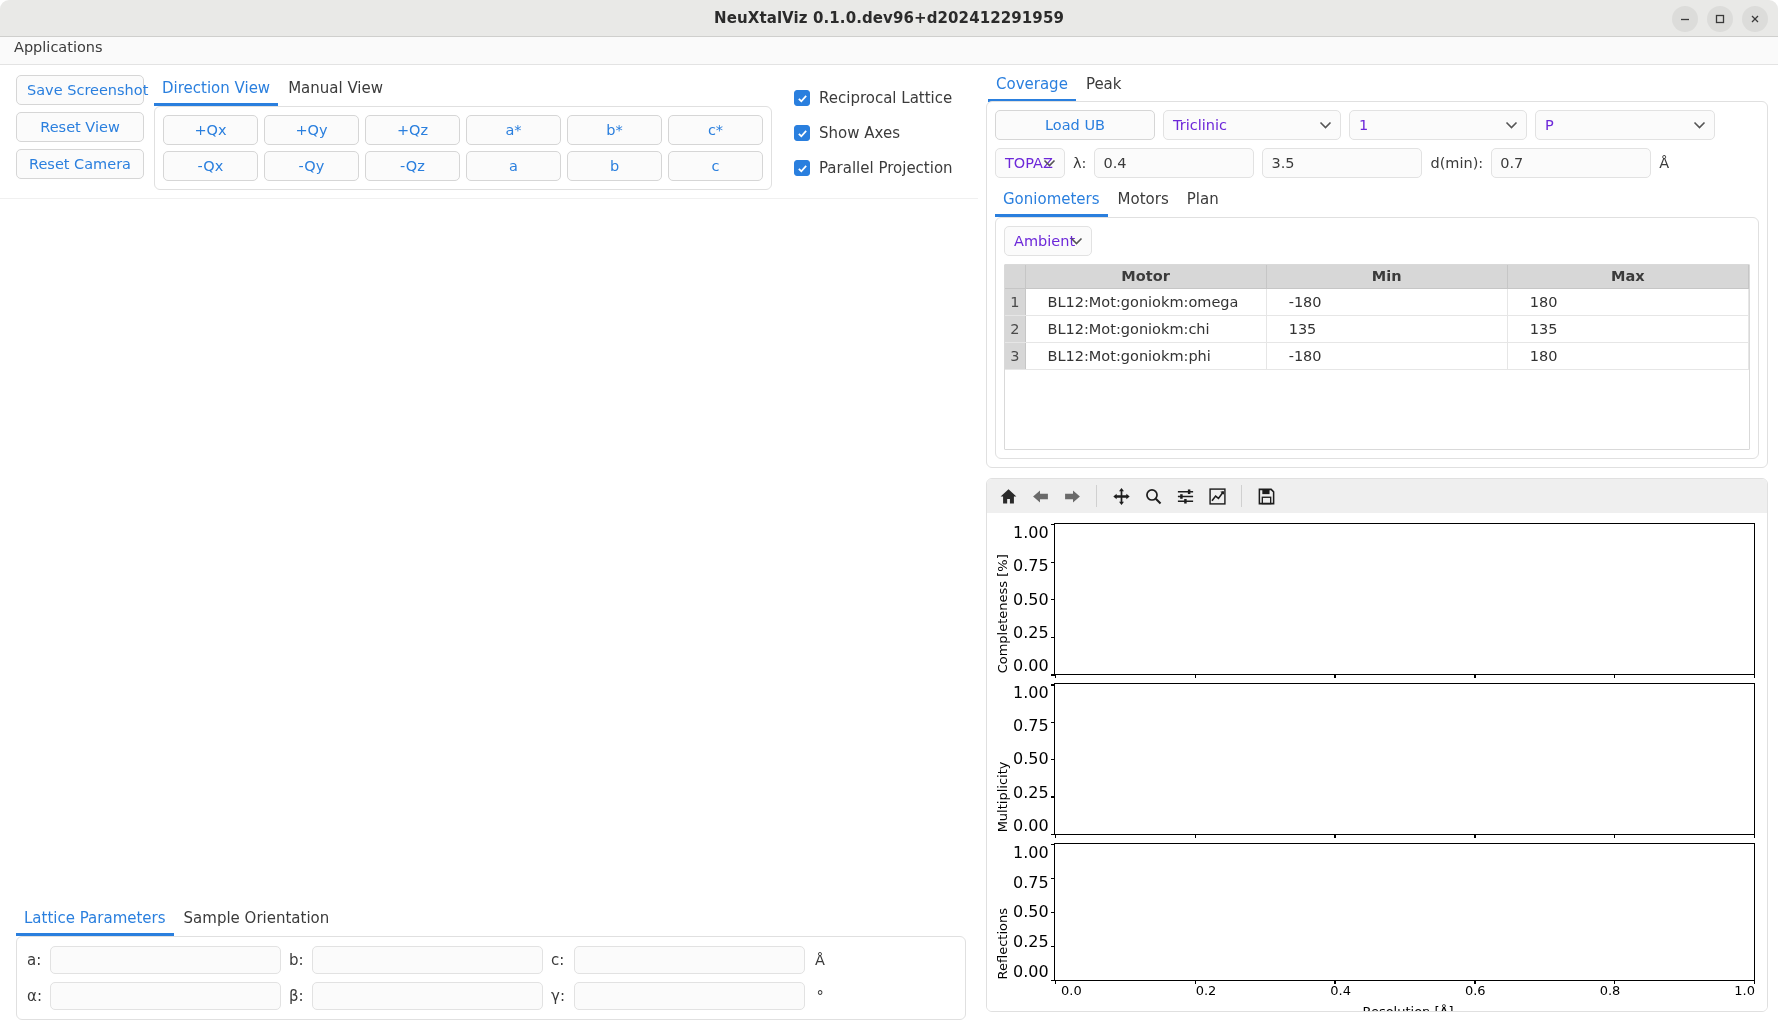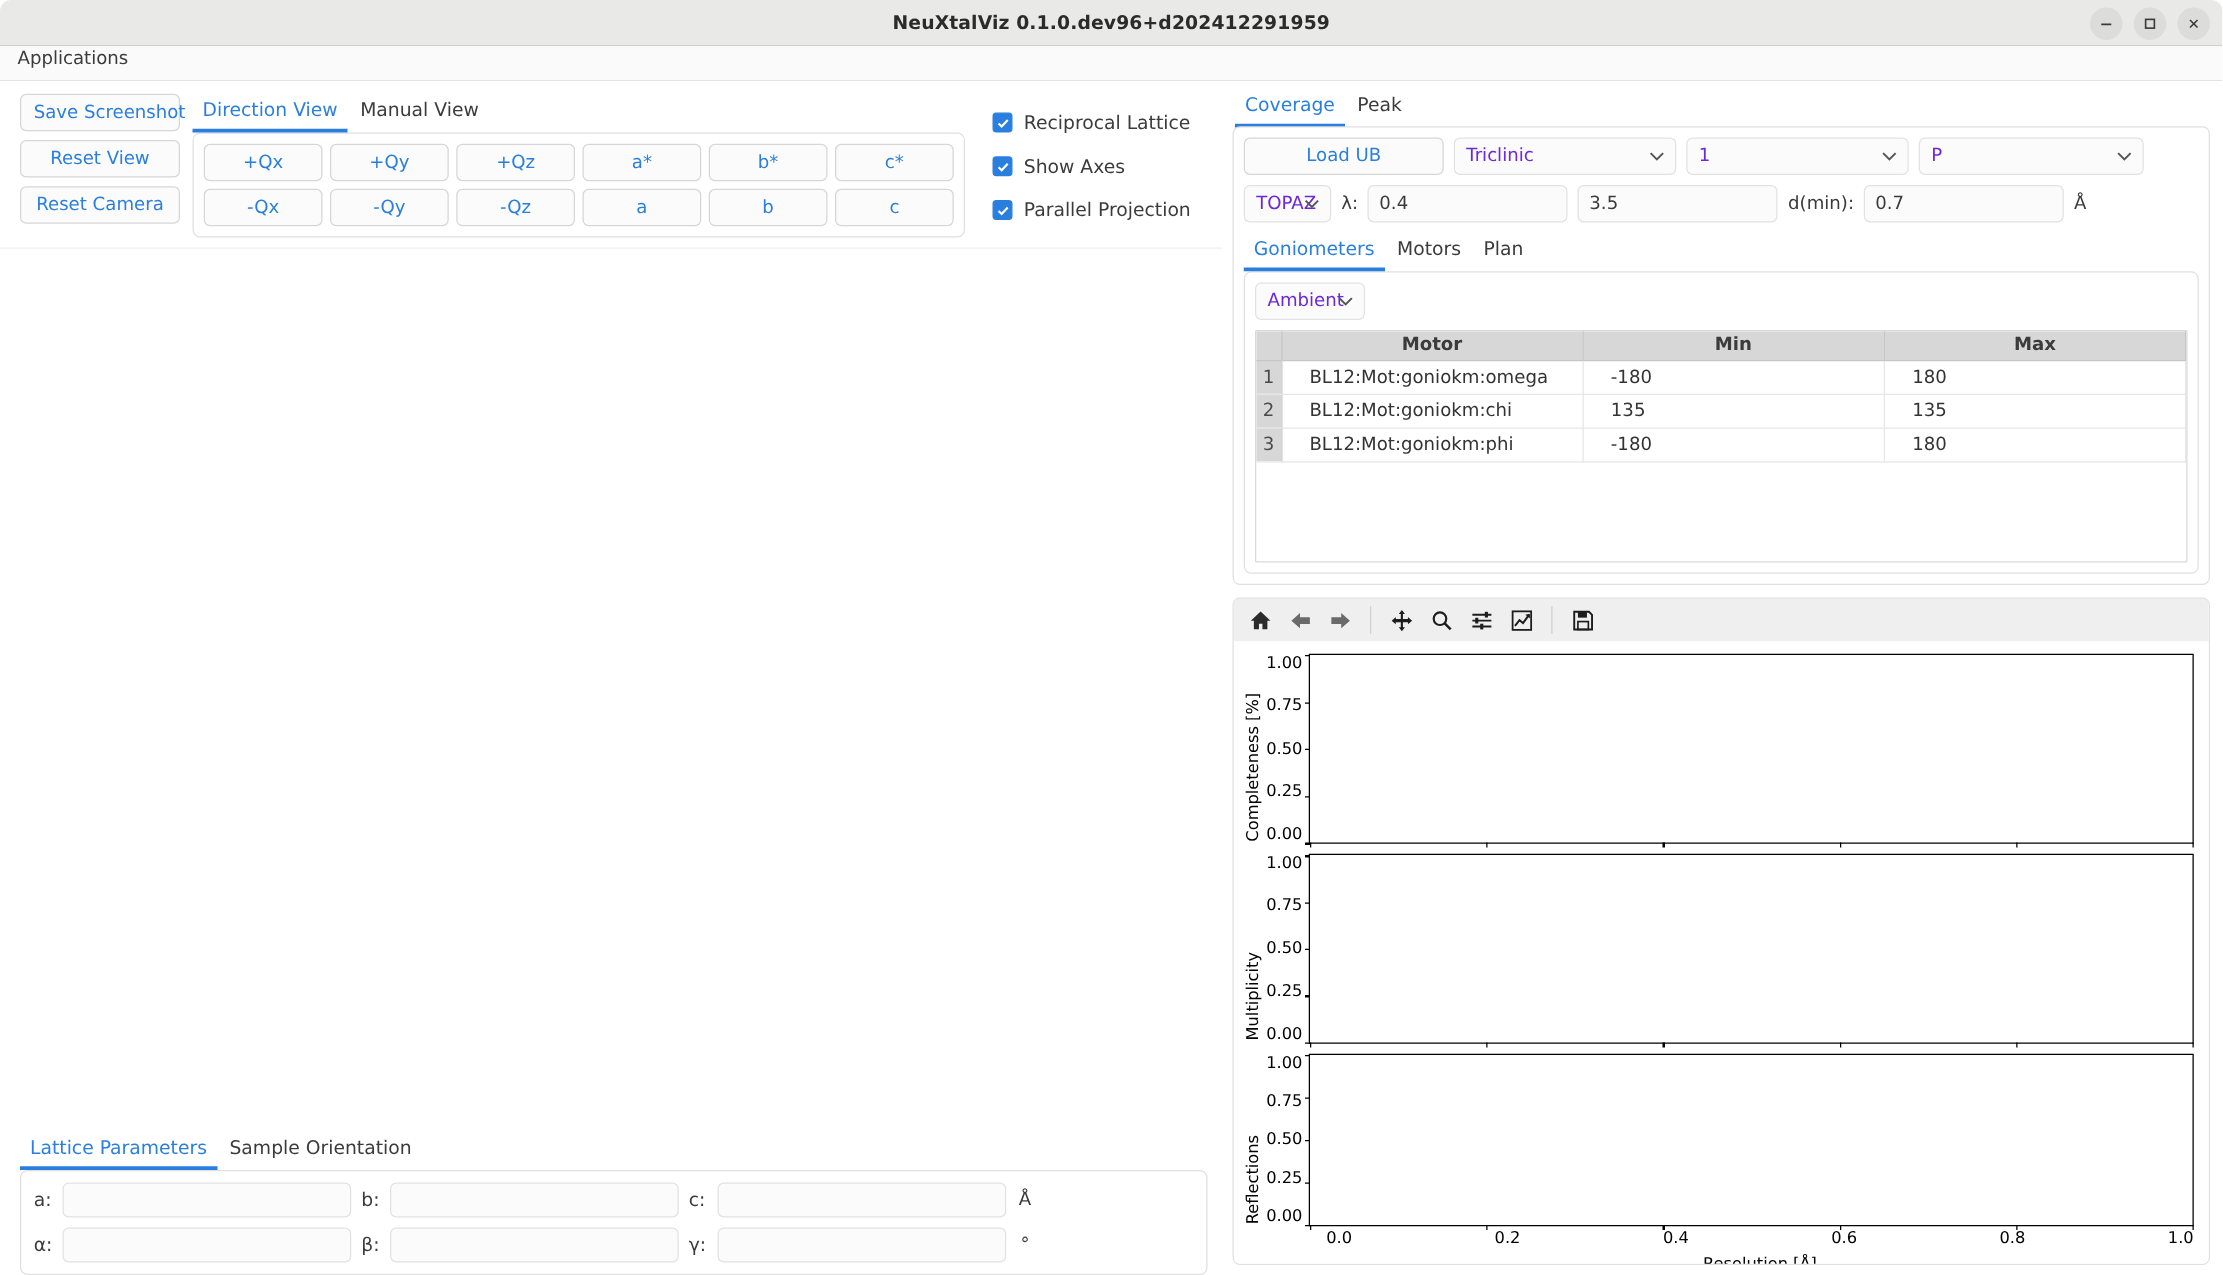--- a/index.html
+++ b/index.html
@@ -270,21 +270,21 @@
 
   .ylabel {
     font-size: 13px;
     color: #000;
     writing-mode: vertical-rl;
     transform: rotate(180deg);
     white-space: nowrap;
   }
   .tickcol {
     display: flex; flex-direction: column; justify-content: space-between;
-    font-size: 13px; color: #000; text-align: right;
+    font-size: 16px; color: #000; text-align: right;
   }
   .subplot { display: flex; align-items: stretch; }
   .axesbox { border: 1.3px solid #000; background: #fff; flex: 1; position: relative; }
   .xticklabels { display: flex; justify-content: space-between; font-size: 13px; color: #000; }
   .xlabel { text-align: center; font-size: 13px; color: #000; }
   .tickmark { position: absolute; background: #000; }
 </style>
 </head>
 <body>
 

